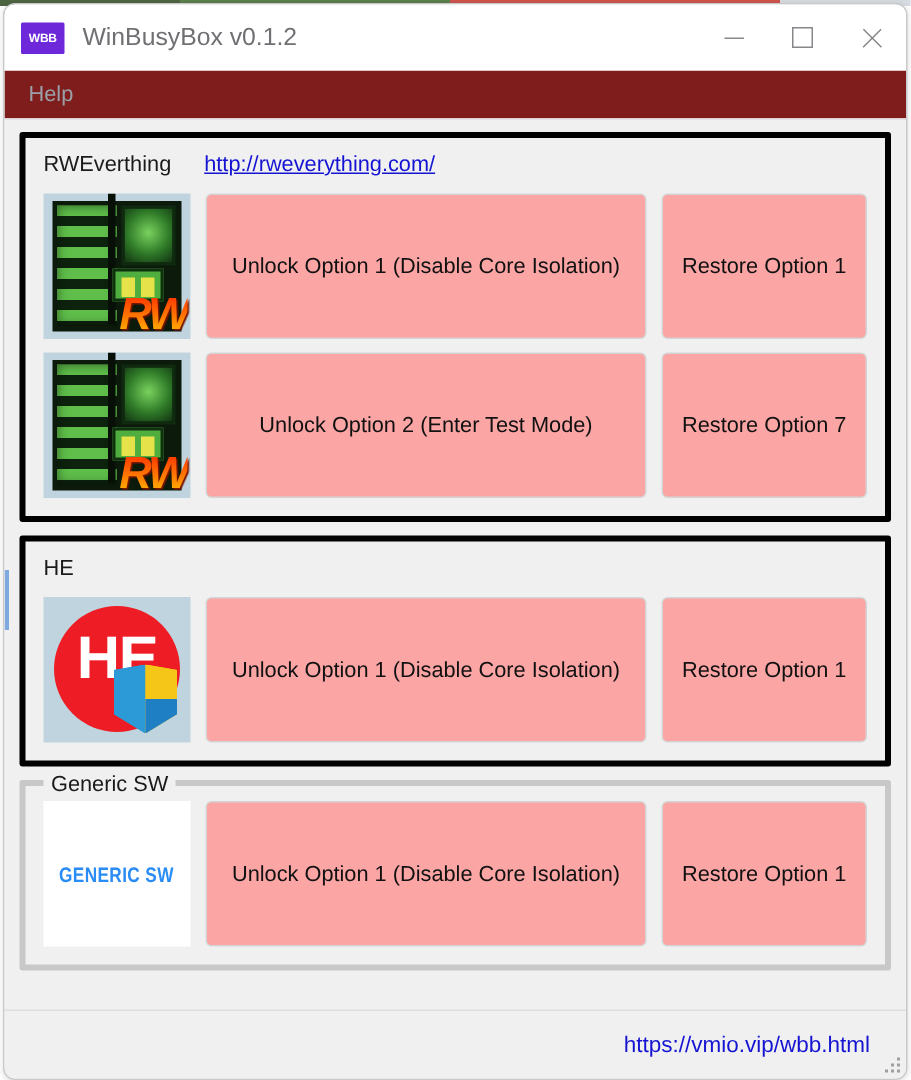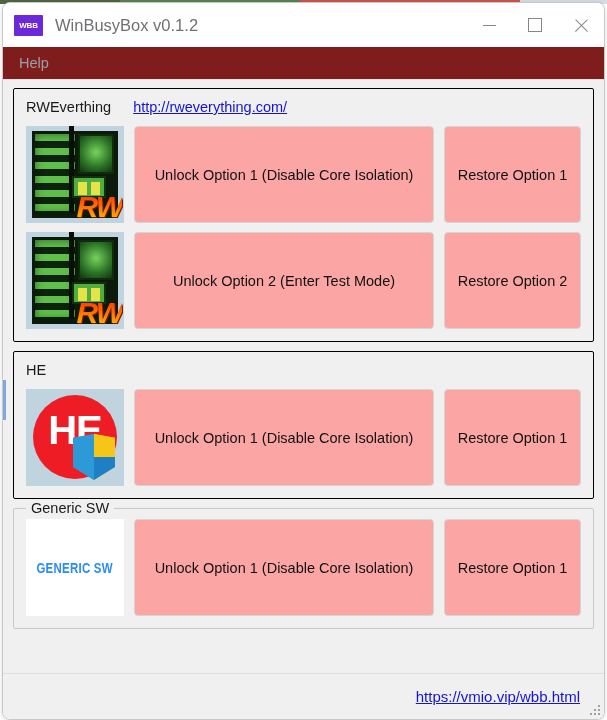--- a/index.html
+++ b/index.html
@@ -150,21 +150,21 @@
   }
 
   .panels {
     padding: 8px 10px 0 10px;
     box-sizing: border-box;
   }
 
   
   .group {
     position: relative;
-    border: 1px solid #000000;
+    border: 4px solid #000000;
     border-radius: 2px;
     background: #f0f0f0;
     margin-bottom: 9px;
     padding: 10px 12px 12px 12px;
     box-sizing: border-box;
   }
   .group.framed {
     border-color: #c8c8c8;
   }
   .group.framed > .group-header {
@@ -402,21 +402,20 @@
     display: flex;
     align-items: center;
     justify-content: flex-end;
     padding-right: 14px;
     box-sizing: border-box;
     position: relative;
   }
   .status-link {
     font-size: 15px;
     color: #1414d2;
-    text-decoration: underline;
     font-family: "Liberation Sans", sans-serif;
     cursor: pointer;
     margin-right: 10px;
   }
   .grip {
     position: absolute;
     right: 3px;
     bottom: 3px;
     width: 12px;
     height: 12px;
@@ -491,21 +490,21 @@
           <div class="logo-tile logo-rw">
             <div class="rw-board"></div>
             <div class="rw-bar"></div>
             <div class="rw-chip">
                 <i></i>
                 <i></i>
               </div>
             <div class="rw-text">RW</div>
           </div>
           <div class="btn btn-unlock">Unlock Option 2 (Enter Test Mode)</div>
-          <div class="btn btn-restore">Restore Option 2</div>
+          <div class="btn btn-restore">Restore Option 7</div>
         </div>
       </div>
 
       <div class="group">
         <div class="group-header">
           <span class="group-title">HE</span>
         </div>
 
         <div class="row">
           <div class="logo-tile logo-he">

